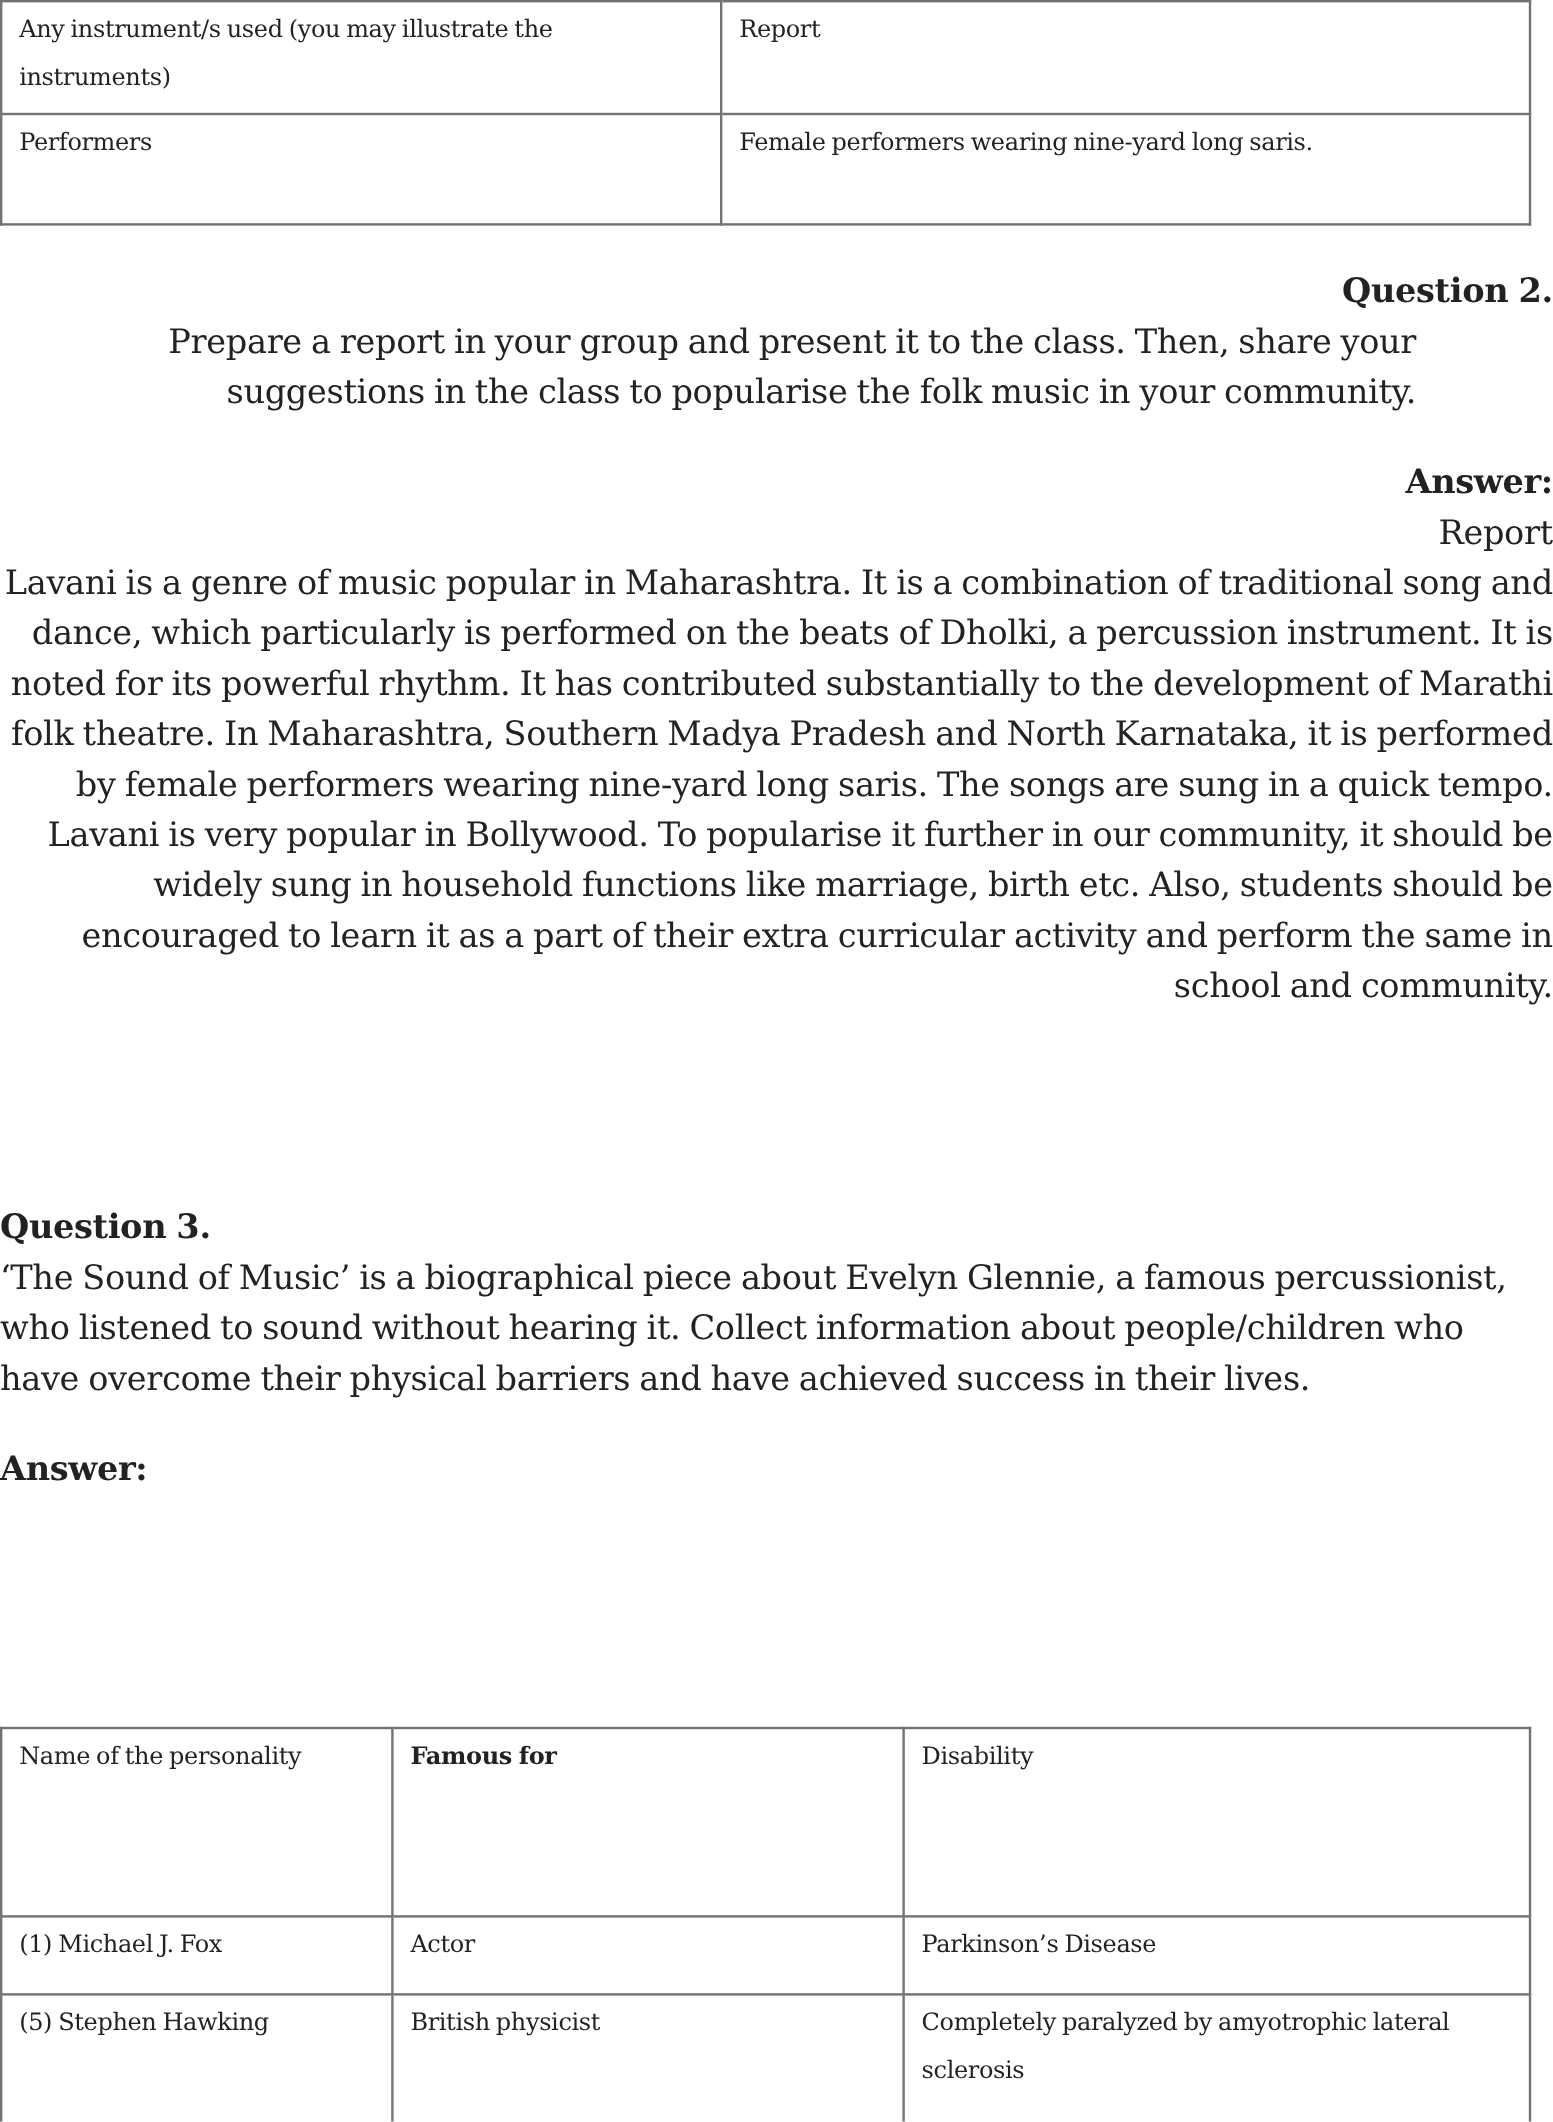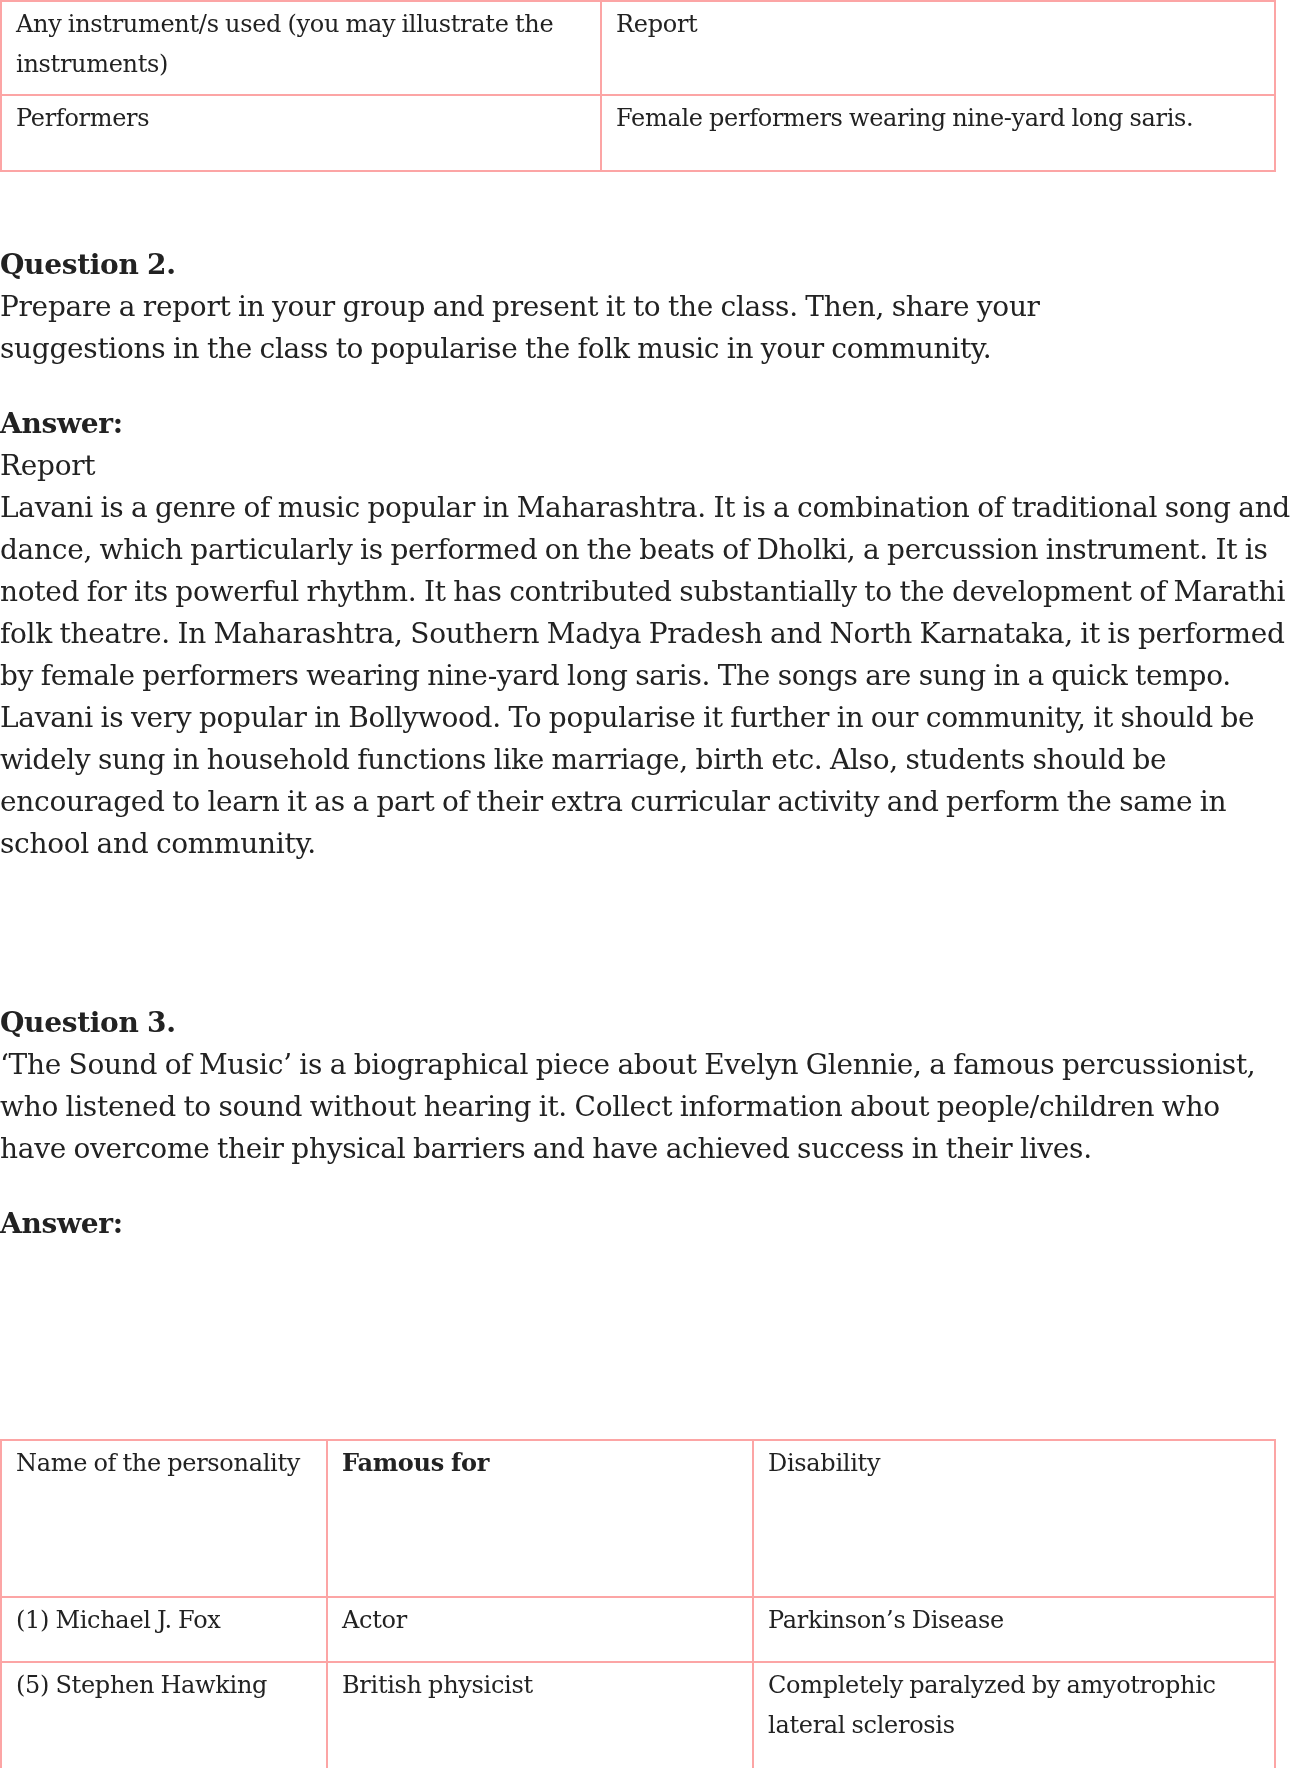--- a/index.html
+++ b/index.html
@@ -30,24 +30,24 @@
     }
     .heading {
       font-weight: bold;
     }
     table.doc-table {
       border-collapse: collapse;
       position: absolute;
       left: 0;
     }
     table.doc-table td {
-      border: 2px solid #fca5a5;
+      border: 2px solid #737373;
       vertical-align: top;
       padding: 2px 14px 0 14px;
-      font-size: 24px;
+      font-size: 20px;
       line-height: 40px;
       letter-spacing: -0.3px;
       word-spacing: -1px;
     }
     .block {
       position: absolute;
       left: 0;
       width: 1294px;
     }
   </style>
@@ -55,28 +55,28 @@
 <body>
 
 <div class="page">
 
   <table class="doc-table" style="top:0px; width:1276px;">
     <tbody>
         <tr style="height:94px;">
       <td style="width:570px;">Any instrument/s used (you may illustrate the instruments)</td>
       <td>Report</td>
     </tr>
-    <tr style="height:76px;">
+    <tr style="height:92px;">
       <td>Performers</td>
       <td>Female performers wearing nine-yard long saris.</td>
     </tr>
   </tbody>
     </table>
 
-  <div class="block" style="top:244px;">
+  <div class="block" style="top:222px;text-align:right;">
     <p class="text heading">Question 2.</p>
     <p class="text" style="width:1180px;">Prepare a report in your group and present it to the class. Then, share your suggestions in the class to popularise the folk music in your community.</p>
     <p class="text heading" style="margin-top:33px;">Answer:</p>
     <p class="text">Report</p>
     <p class="text" style="width:1294px;">Lavani is a genre of music popular in Maharashtra. It is a combination of traditional song and dance, which particularly is performed on the beats of Dholki, a percussion instrument. It is noted for its powerful rhythm. It has contributed substantially to the development of Marathi folk theatre. In Maharashtra, Southern Madya Pradesh and North Karnataka, it is performed by female performers wearing nine-yard long saris. The songs are sung in a quick tempo.</p>
     <p class="text" style="width:1294px;">Lavani is very popular in Bollywood. To popularise it further in our community, it should be widely sung in household functions like marriage, birth etc. Also, students should be encouraged to learn it as a part of their extra curricular activity and perform the same in school and community.</p>
   </div>
 
   <div class="block" style="top:1002px;">
     <p class="text heading">Question 3.</p>

